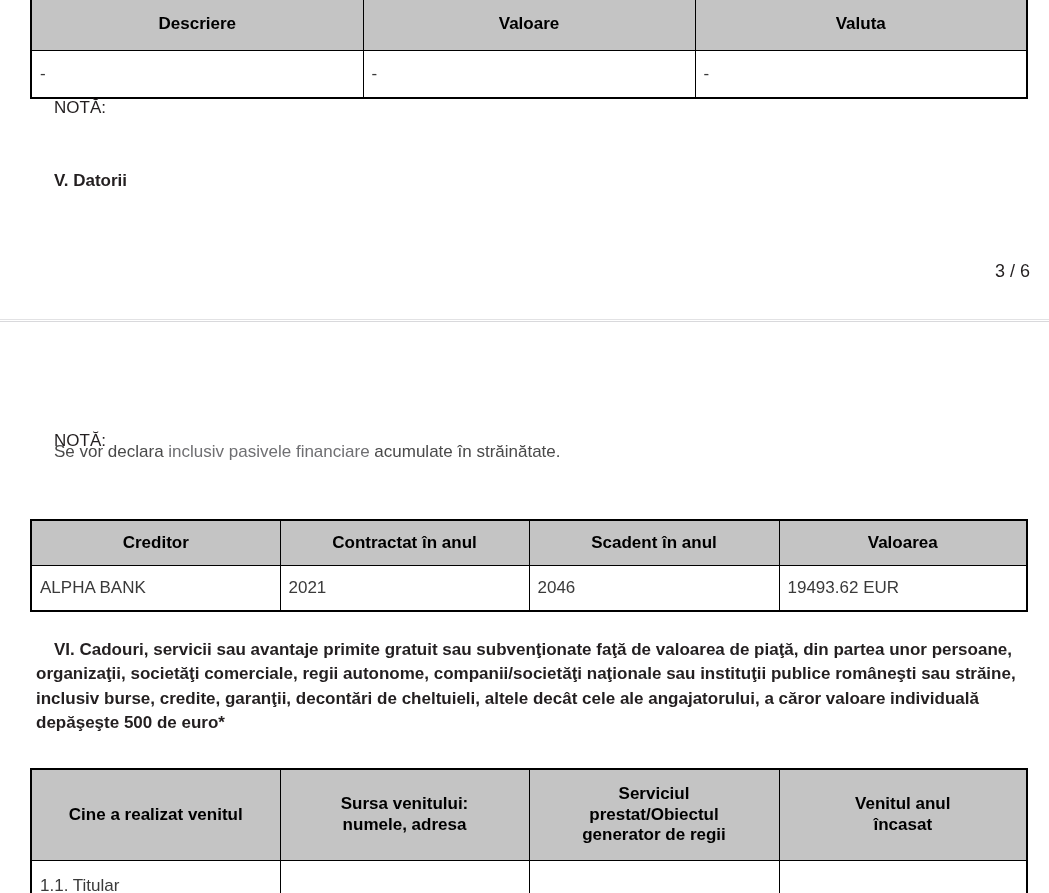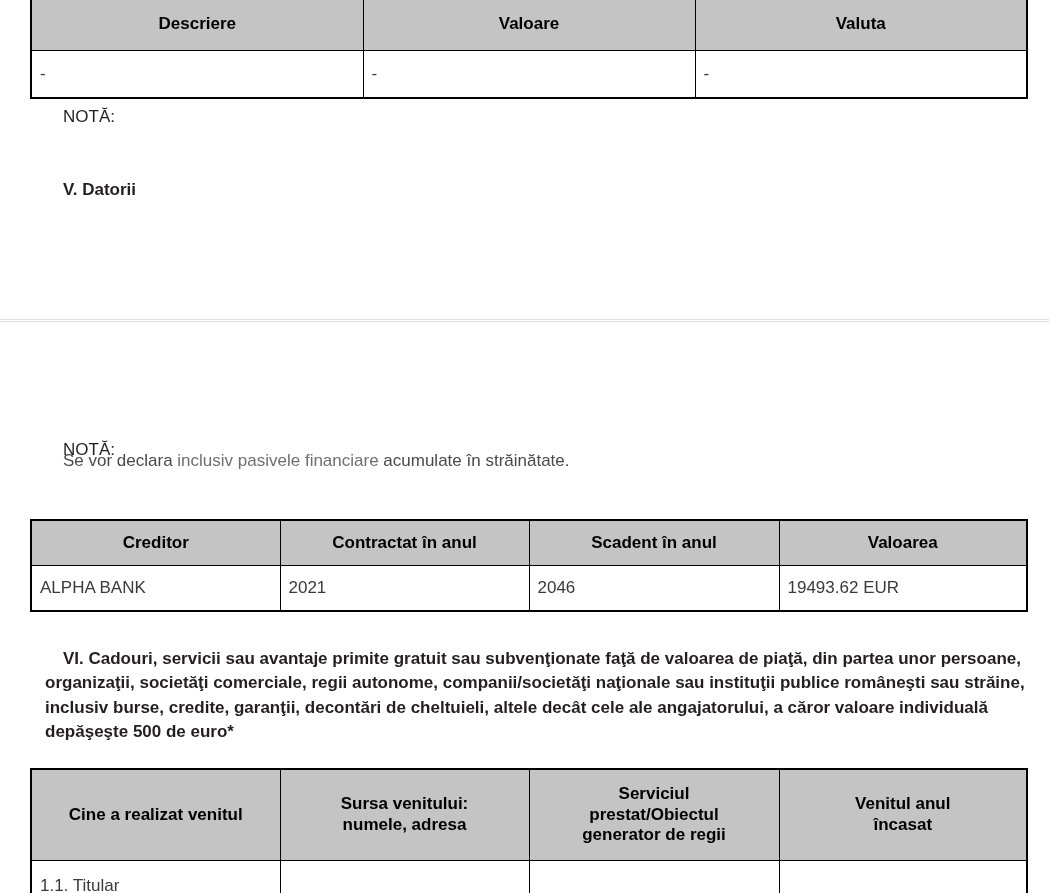--- a/index.html
+++ b/index.html
@@ -105,21 +105,21 @@
   }
   #table-venit th {
     height: 78px;
     line-height: 1.22;
   }
   #table-venit td { height: 38px; }
 
   
   .txt {
     position: absolute;
-    margin: 13px;
+    margin: 4px;
     font-size: 17px;
     line-height: 1.0;
     color: #231f20;
     white-space: nowrap;
   }
   .txt.wrap { white-space: normal; line-height: 1.42; }
   .bold { font-weight: bold; }
 
   .muted { color: #4a4a4a; }
   .faded { color: #6f6f72; }
@@ -185,20 +185,21 @@
           <td>-</td>
         </tr>
       </tbody>
     </table>
 
     <p class="txt" id="nota-label-1">NOTĂ:</p>
 
     <p class="txt bold" id="sec-v-title">V. Datorii</p>
 
 
+    <p class="txt" id="page-number">3 / 6</p>
   </div>
 
   <div class="page-gap"></div>
 
   <div class="sheet sheet-bot">
 
     <p class="txt" id="nota-label-2" style="top:106px;">NOTĂ:</p>
 
     <p class="txt" id="nota-text-2" style="top:117px;text-align:right;"><span class="muted">Se vor declara </span><span class="faded">inclusiv pasivele financiare </span><span class="muted">acumulate în străinătate.</span></p>
 

